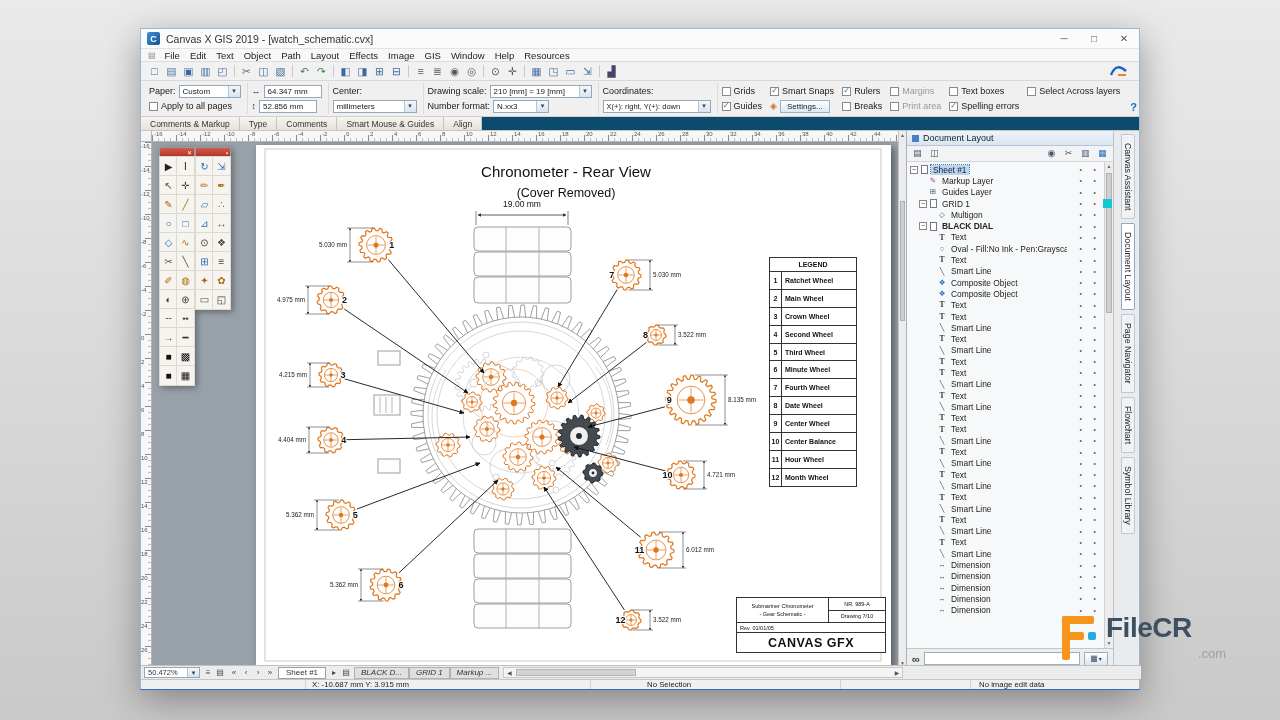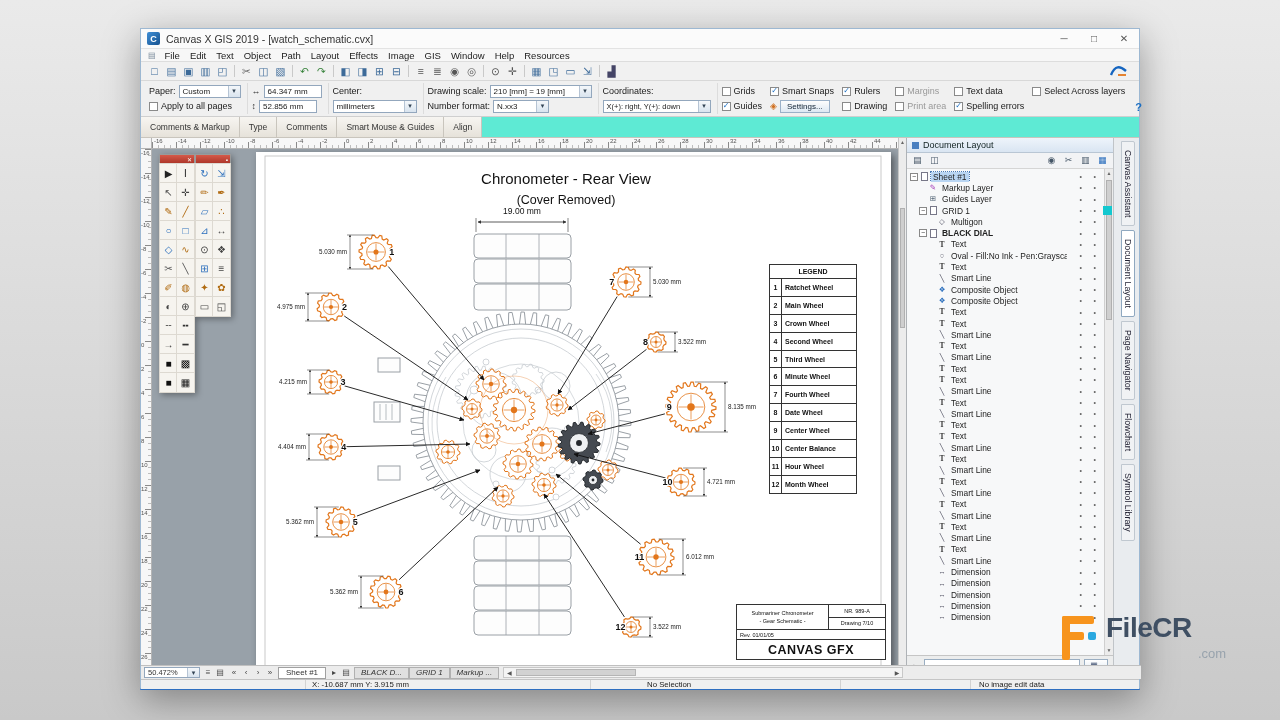--- a/index.html
+++ b/index.html
@@ -35,21 +35,21 @@
 .cbox{width:9px;height:9px;border:1px solid #8a8a8a;background:#fff;display:inline-flex;align-items:center;justify-content:center;font-size:8px;color:#1b6ec2;line-height:1;flex:none;}
 .chk-row{display:flex;align-items:center;gap:3px;height:14px;white-space:nowrap;}
 .chk-row.disabled{color:#999;}
 .chk-col{display:flex;flex-direction:column;justify-content:space-between;padding:1px 4px;}
 .mini-btn{height:13px;border:1px solid #9ab0c8;background:linear-gradient(#fdfdfd,#dde8f3);font-size:8px;padding:0 6px;font-family:inherit;color:#123;}
 .settings-ico{color:#d07020;font-size:9px;}
 .props-right{margin-left:auto;display:flex;flex-direction:column;justify-content:space-between;align-items:flex-end;padding:1px 4px;}
 .help-q{color:#1b6ec2;font-weight:bold;font-size:11px;}
 
 
-.ptabs{height:21px;background:#5eead4;border-bottom:1px solid #c9c5bd;display:flex;font-size:8.5px;color:#333;}
+.ptabs{height:14px;background:#0c4a6e;border-bottom:1px solid #c9c5bd;display:flex;font-size:8.5px;color:#333;}
 .ptab{padding:0 9px;border-right:1px solid #c9c5bd;background:linear-gradient(#f7f5f1,#e6e2da);display:flex;align-items:center;white-space:nowrap;}
 
 
 .workspace{position:relative;height:537px;background:#98a1a9;overflow:hidden;}
 .corner{position:absolute;left:0;top:0;width:11px;height:11px;background:#f4f4f4;border-right:1px solid #b5b5b5;border-bottom:1px solid #b5b5b5;z-index:6;}
 .hruler{position:absolute;left:11px;top:0;width:746px;height:11px;background:#f7f7f7;border-bottom:1px solid #b5b5b5;z-index:5;
  background-image:repeating-linear-gradient(to right,#8a8a8a 0 1px,transparent 1px 24px),repeating-linear-gradient(to right,#bdbdbd 0 1px,transparent 1px 6px);
  background-size:100% 6px,100% 3px;background-position:left bottom,left bottom;background-repeat:no-repeat;overflow:hidden;}
 .hruler span{position:absolute;top:0;font-size:6px;color:#555;}
 .vruler{position:absolute;left:0;top:11px;width:11px;height:526px;background:#f7f7f7;border-right:1px solid #b5b5b5;z-index:5;
@@ -279,37 +279,37 @@
             <button class="mini-btn">Settings...</button>
           </div>
         </div>
         <div class="chk-col">
           <label class="chk-row">
             <span class="cbox">✓</span>
             <span>Rulers</span>
           </label>
           <label class="chk-row">
             <span class="cbox"></span>
-            <span>Drawing</span>
+            <span>Breaks</span>
           </label>
         </div>
         <div class="chk-col">
           <label class="chk-row disabled">
             <span class="cbox"></span>
             <span>Margins</span>
           </label>
           <label class="chk-row disabled">
             <span class="cbox"></span>
             <span>Print area</span>
           </label>
         </div>
         <div class="chk-col">
           <label class="chk-row">
             <span class="cbox"></span>
-            <span>Text data</span>
+            <span>Text boxes</span>
           </label>
           <label class="chk-row">
             <span class="cbox">✓</span>
             <span>Spelling errors</span>
           </label>
         </div>
       </div>
     <div class="pgroup noborder" style="justify-content:flex-start;">
       <div class="prow">
         <span class="cbox"></span>

